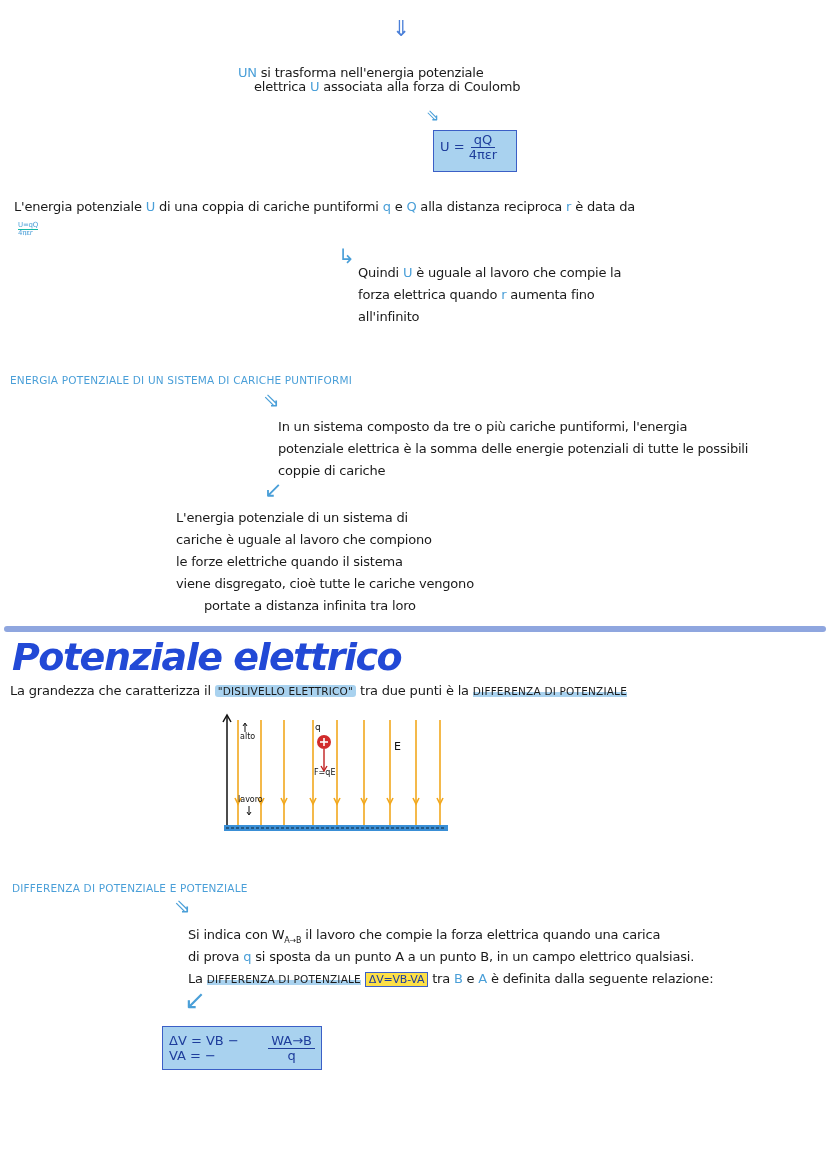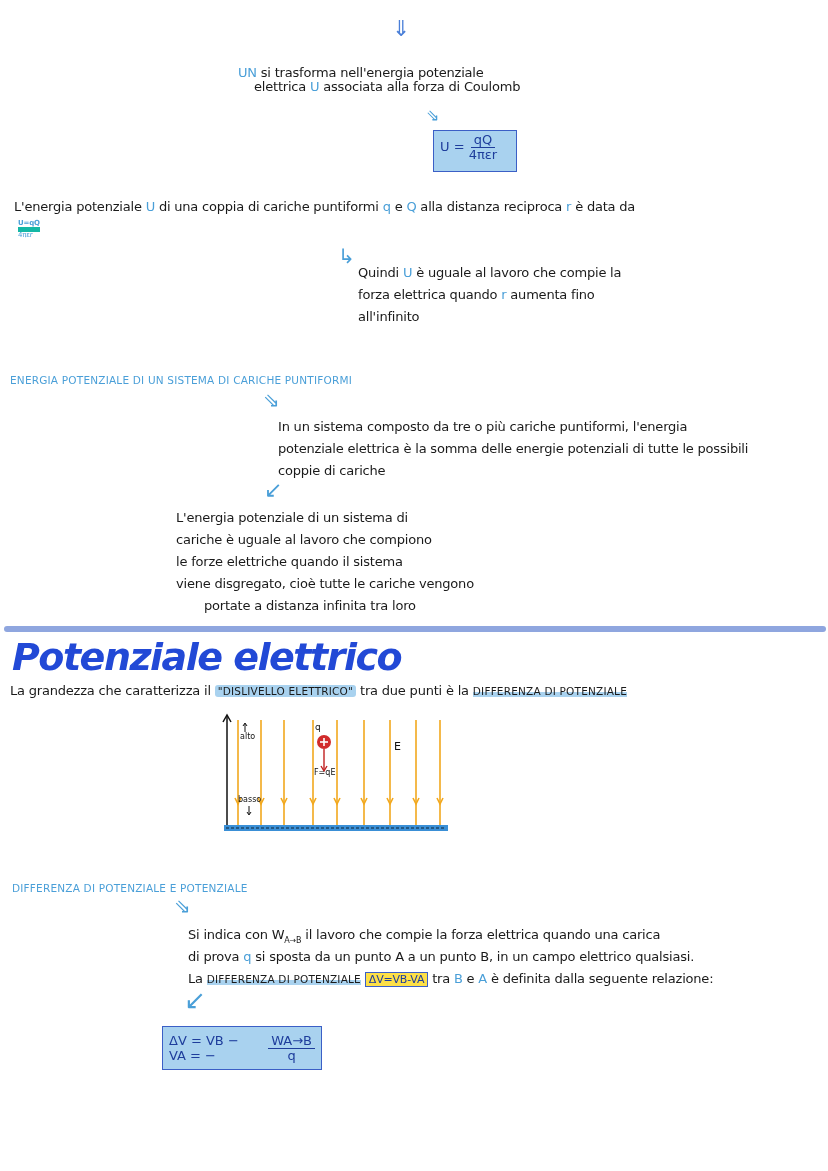--- a/index.html
+++ b/index.html
@@ -19,21 +19,21 @@
   .frac { display: inline-flex; flex-direction: column; align-items: center; vertical-align: middle; line-height: 14px; }
   .frac .num { border-bottom: 1.5px solid #1e3d9c; padding: 0 3px; }
   .arrow-dbl { color: #4a7fd8; font-size: 22px; line-height: 22px; }
   .arrow-sm { color: #4a9fd8; font-size: 16px; line-height: 16px; }
   .divider { left: 4px; top: 626px; width: 822px; height: 6px; background: #8fa6df; border-radius: 3px; }
   .title {
     left: 12px; top: 633px; font-size: 38px; font-weight: bold; color: #2249d6;
     letter-spacing: -1.5px; line-height: 48px; font-style: italic;
   }
   .mini-frac { font-size: 7px; color: #4a9fd8; display: inline-flex; flex-direction: column; line-height: 7px; vertical-align: middle; }
-  .mini-frac span:first-child { border-bottom: 5px solid #14b8a6; font-weight: bold; }
+  .mini-frac span:first-child { border-bottom: 1px solid #14b8a6; }
 </style>
 </head>
 <body>
 
 <div class="abs arrow-dbl" style="left:392px; top:18px;">⇓</div>
 
 <div class="abs hand" style="left:238px; top:62px;">
   <span class="blue">UN</span><span> si trasforma nell'energia potenziale</span>
 </div>
 <div class="abs hand" style="left:254px; top:76px;text-align:center;">
@@ -126,21 +126,21 @@
     <line x1="106" y1="28" x2="106" y2="36" stroke="#fff" stroke-width="1.6"></line>
     <line x1="106" y1="39" x2="106" y2="60" stroke="#c02020" stroke-width="1.4"></line>
     <polyline points="103,56 106,61 109,56" fill="none" stroke="#c02020" stroke-width="1.4"></polyline>
 
     <line x1="27" y1="22" x2="27" y2="14" stroke="#111" stroke-width="1"></line>
     <polyline points="25,16 27,13 29,16" fill="none" stroke="#111" stroke-width="1"></polyline>
     <line x1="31" y1="96" x2="31" y2="104" stroke="#111" stroke-width="1"></line>
     <polyline points="29,102 31,105 33,102" fill="none" stroke="#111" stroke-width="1"></polyline>
   </svg>
   <span class="abs" style="left:22px; top:22px; font-size:8px; color:#111;">alto</span>
-  <span class="abs" style="left:20px; top:85px; font-size:8px; color:#111;">basso</span>
+  <span class="abs" style="left:20px; top:85px; font-size:8px; color:#111;">lavoro</span>
   <span class="abs" style="left:97px; top:12px; font-size:9px; color:#111;">q</span>
   <span class="abs" style="left:96px; top:58px; font-size:8px; color:#111;">F=qE</span>
   <span class="abs" style="left:176px; top:30px; font-size:11px; color:#111;">E</span>
 </div>
 
 <div class="abs caps" style="left:12px; top:882px;text-align:center;">Differenza di potenziale e potenziale</div>
 <div class="abs arrow-sm" style="left:174px; top:898px; font-size:20px;">⇘</div>
 
 <div class="abs hand" style="left:188px; top:924px; white-space:nowrap;">
   <span>Si indica con </span><span>W</span><sub style="font-size:8px;">A→B</sub><span> il lavoro che compie la forza elettrica quando una carica</span>

